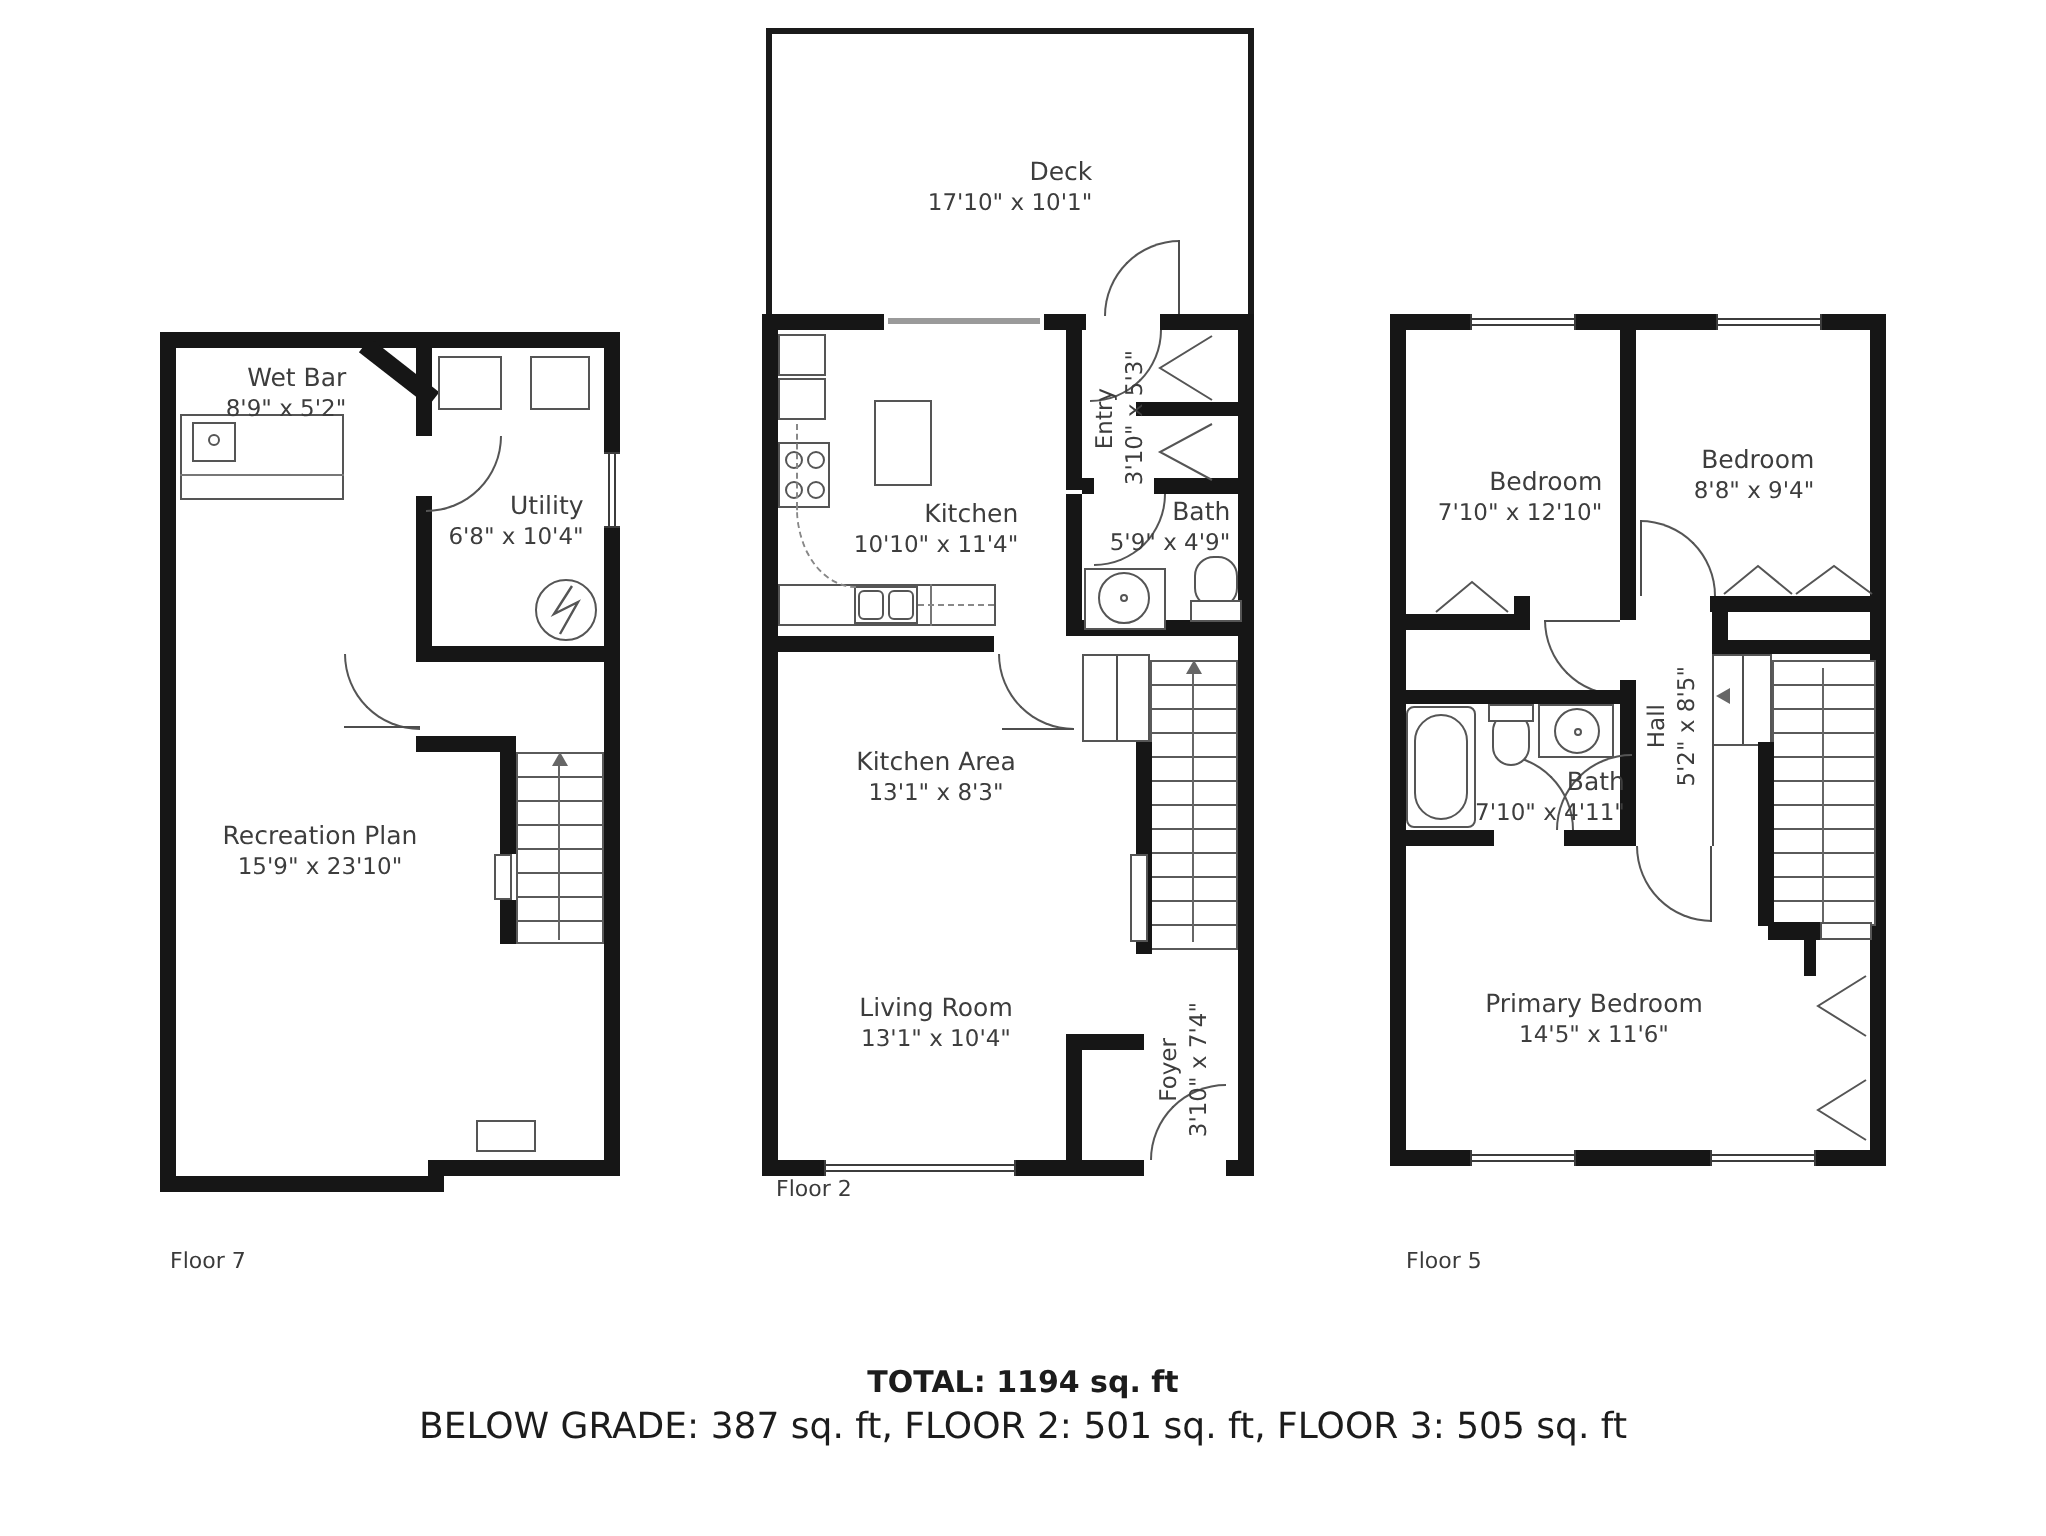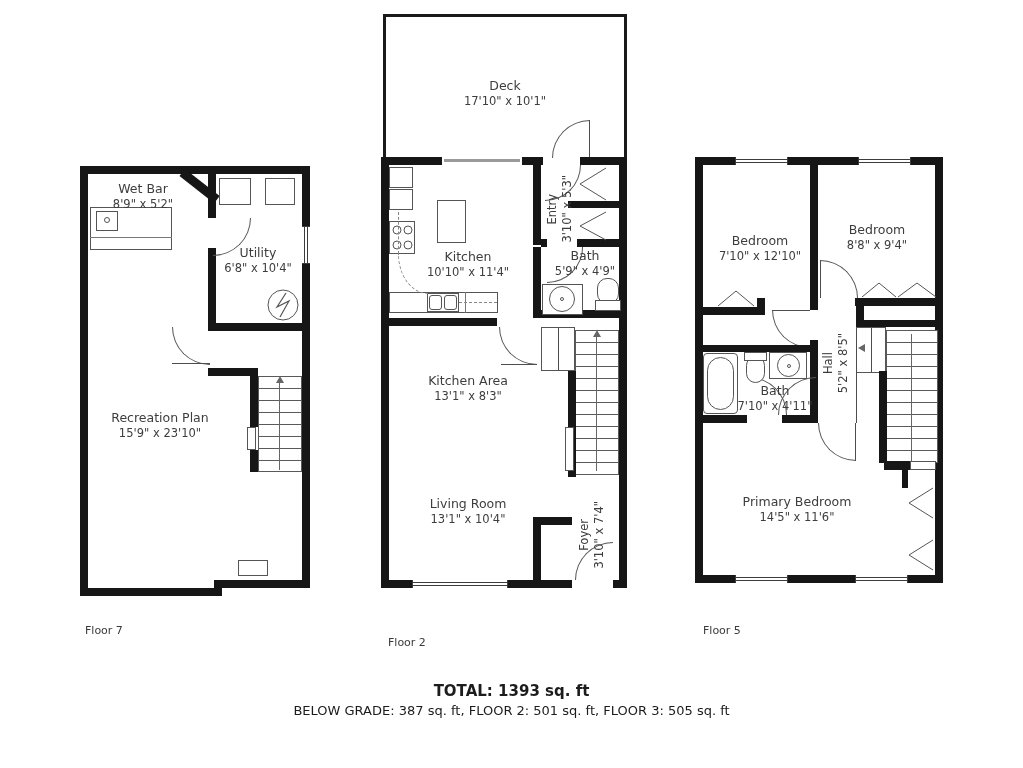--- a/index.html
+++ b/index.html
@@ -25,31 +25,31 @@
             border-right:4px solid transparent;border-bottom:7px solid #666;}
   .arrow-left{position:absolute;width:0;height:0;border-top:4px solid transparent;
               border-bottom:4px solid transparent;border-right:7px solid #666;}
   .win-h{position:absolute;height:8px;border-left:1px solid #3c3c3c;border-right:1px solid #3c3c3c;
          background:linear-gradient(to bottom,#fff 0 2px,#3c3c3c 2px 3px,#fff 3px 5px,#3c3c3c 5px 6px,#fff 6px 8px);box-sizing:border-box;}
   .win-v{position:absolute;width:8px;border-top:1px solid #3c3c3c;border-bottom:1px solid #3c3c3c;
          background:linear-gradient(to right,#fff 0 2px,#3c3c3c 2px 3px,#fff 3px 5px,#3c3c3c 5px 6px,#fff 6px 8px);box-sizing:border-box;}
   .slider{position:absolute;background:#9a9a9a;}
   .diag{position:absolute;background:#161616;transform-origin:left top;}
   .room-label{position:absolute;transform:translateX(-50%);text-align:center;color:#3d3d3d;white-space:nowrap;}
-  .rname{font-size:12.5px;}
+  .rname{font-size:12.5px;text-align:right;}
   .rdims{font-size:11.5px;margin-top:1px;}
   .vlabel{position:absolute;display:flex;gap:1px;color:#3d3d3d;align-items:center;}
   .vlabel div{writing-mode:vertical-rl;transform:rotate(180deg);font-size:11.5px;white-space:nowrap;}
   .floor-tag{position:absolute;font-size:11px;color:#3a3a3a;}
   .fixture{position:absolute;border:1px solid #555;background:#fff;box-sizing:border-box;}
   .pill{border-radius:10px;}
   .circ{border-radius:50%;}
   .summary{position:absolute;left:0;top:682px;width:1023px;text-align:center;color:#1c1c1c;}
   .sum-total{font-size:15px;font-weight:bold;}
-  .sum-line{font-size:13px;margin-top:3px;}
+  .sum-line{font-size:18px;margin-top:3px;}
   .sum-disc{font-size:6.5px;margin-top:11px;color:#333;}
   svg{position:absolute;overflow:visible;}
 </style>
 </head>
 <body>
 
 <div id="canvas">
 
   <div>
 
@@ -297,20 +297,20 @@
       <div>Hall</div>
       <div>5'2" x 8'5"</div>
     </div>
     <div class="room-label" style="left:797px;top:494px">
       <div class="rname">Primary Bedroom</div>
       <div class="rdims">14'5" x 11'6"</div>
     </div>
   </div>
 
   <div class="floor-tag" style="left:85px;top:624px">Floor 7</div>
-  <div class="floor-tag" style="left:388px;top:636px">Floor 2</div>
+  <div class="floor-tag" style="left:388px;top:588px">Floor 2</div>
   <div class="floor-tag" style="left:703px;top:624px">Floor 5</div>
 
   <div class="summary">
-    <div class="sum-total">TOTAL: 1393 sq. ft</div>
+    <div class="sum-total">TOTAL: 1194 sq. ft</div>
     <div class="sum-line">BELOW GRADE: 387 sq. ft, FLOOR 2: 501 sq. ft, FLOOR 3: 505 sq. ft</div>
   </div>
 </div>
 
 </body></html>

